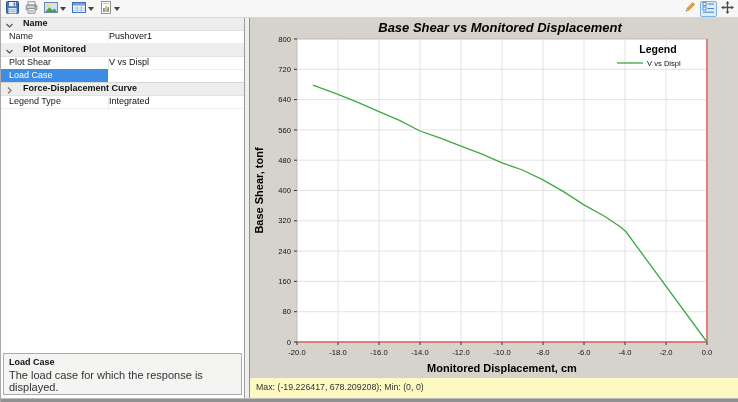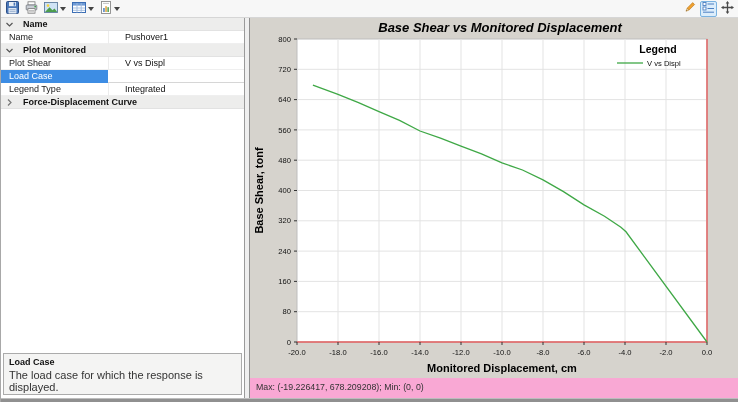--- a/index.html
+++ b/index.html
@@ -15,27 +15,27 @@
   .tb-group { display:flex; align-items:center; gap:2px; }
   .tb-right { margin-left:auto; display:flex; align-items:center; gap:2px; }
   .tb-btn { display:flex; align-items:center; height:16px; padding:0 1px; border:1px solid transparent; border-radius:2px; }
   .tb-btn.selected { border:1px solid #7ab2e0; background:#dcedfb; }
   .caret { width:0; height:0; border-left:3px solid transparent; border-right:3px solid transparent;
            border-top:4px solid #444; margin-left:2px; }
 
   
   .left-panel { position:absolute; left:0; top:18px; width:244px; height:380px;
                 background:#fff; border-right:1px solid #9a9a9a; }
-  .pg-row { position:relative; height:13px; line-height:13px; font-size:9px; display:flex; align-items:center; }
+  .pg-row { position:relative; height:13px; line-height:13px; font-size:9px; display:flex; align-items:flex-end; }
   .pg-cat { background:#ededec; font-weight:bold; color:#111; border-bottom:1px solid #e2e2e2; }
   .pg-prop { border-bottom:1px solid #efefef; }
   .chev { width:16px; display:inline-flex; justify-content:center; align-items:center; flex:0 0 16px; }
   .pg-label { flex:0 0 107px; padding-left:8px; color:#222; overflow:hidden; white-space:nowrap; }
   .pg-cat-label { padding-left:6px; }
-  .pg-value { flex:1; padding-left:16px; border-left:1px solid #ececec; color:#111;
+  .pg-value { flex:1; padding-left:0; border-left:1px solid #ececec; color:#111;
               display:flex; align-items:center; height:13px; overflow:hidden; white-space:nowrap; }
   .pg-prop.sel .pg-label { background:#3d8de4; color:#fff; }
   .pg-prop.sel { border-bottom:1px solid #d6d6d6; }
   .combo-btn { margin-left:auto; width:15px; height:12px; border:1px solid #a9a9a9; background:#f3f3f3;
                display:flex; align-items:center; justify-content:center; flex:0 0 15px; }
 
   .desc-box { position:absolute; left:2px; right:2px; bottom:3px; height:42px;
               background:#f4f4f3; border:1px solid #ababab; padding:3px 5px; }
   .desc-title { font-size:9px; font-weight:bold; color:#111; margin-bottom:2px; }
   .desc-text { font-size:11px; color:#333; }
@@ -43,21 +43,21 @@
   
   .chart-panel { position:absolute; left:248px; top:18px; width:490px; height:360px;
                  background:#d6d3cd; border-left:1px solid #8f8f8f; }
   .chart-title { position:absolute; left:35px; top:2px; width:430px; text-align:center;
                  font-size:13px; font-weight:bold; font-style:italic; color:#000; }
   .chart-svg-wrap { position:absolute; left:0; top:0; width:490px; height:360px; }
   svg { font-family:"Liberation Sans", sans-serif; }
 
   
   .status-bar { position:absolute; left:248px; top:378px; width:490px; height:20px;
-                background:#f9a8d4; border-left:1px solid #8f8f8f;
+                background:#fef9c3; border-left:1px solid #8f8f8f;
                 font-size:8.8px; color:#333; padding:4px 0 0 6px; }
   .bottom-edge { position:absolute; left:0; top:398px; width:738px; height:4px;
                  background:#909090; border-top:1px solid #bdbdbd; }
 </style>
 </head>
 <body>
 
 <div class="window">
 
   <div class="toolbar">
@@ -181,31 +181,31 @@
           </span>
           <span class="pg-cat-label">Plot Monitored</span>
         </div>
         <div class="pg-row pg-prop">
           <span class="pg-label">Plot Shear</span>
           <span class="pg-value">V vs Displ</span>
         </div>
         <div class="pg-row pg-prop sel">
           <span class="pg-label">Load Case</span>
         </div>
-        <div class="pg-row pg-prop">
-          <span class="pg-label">Legend Type</span>
-          <span class="pg-value">Integrated</span>
-        </div>
         <div class="pg-row pg-cat">
           <span class="chev">
             <svg width="9" height="9" viewBox="0 0 9 9">
               <polyline points="3,1.5 6,4.5 3,7.5" fill="none" stroke="#777" stroke-width="1.2"></polyline>
             </svg>
           </span>
           <span class="pg-cat-label">Force-Displacement Curve</span>
+        </div>
+        <div class="pg-row pg-prop">
+          <span class="pg-label">Legend Type</span>
+          <span class="pg-value">Integrated</span>
         </div>
       </div>
     <div class="desc-box">
       <div class="desc-title">Load Case</div>
       <div class="desc-text">The load case for which the response is displayed.</div>
     </div>
   </div>
 
   <div class="chart-panel">
     <div class="chart-title">Base Shear vs Monitored Displacement</div>

